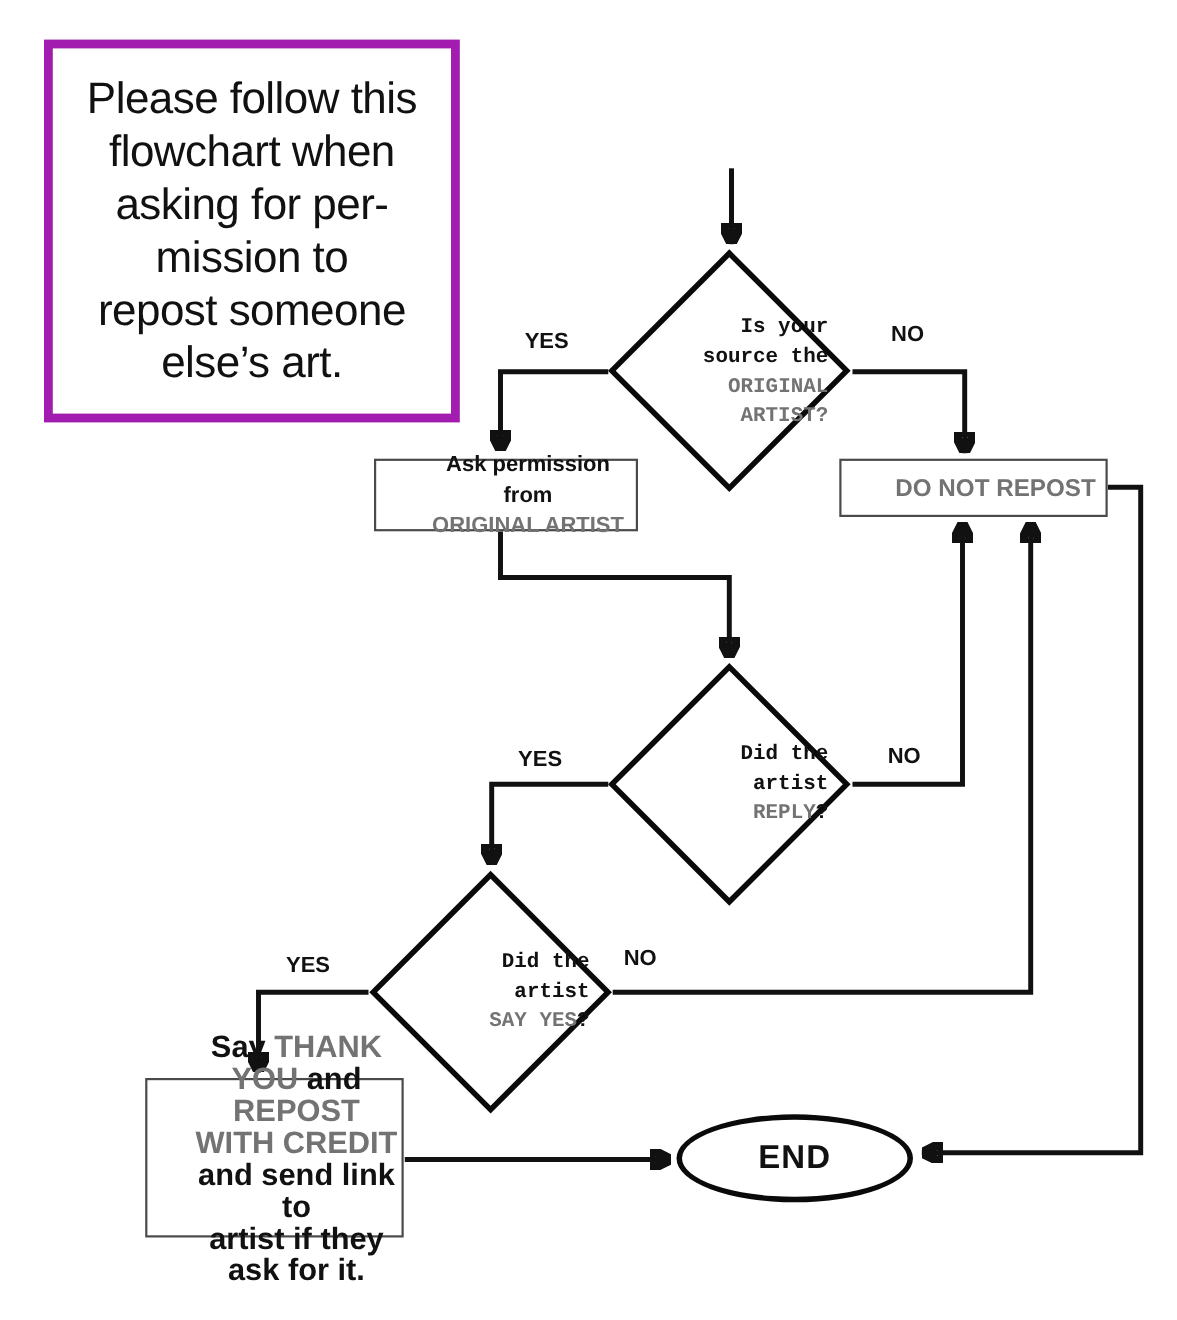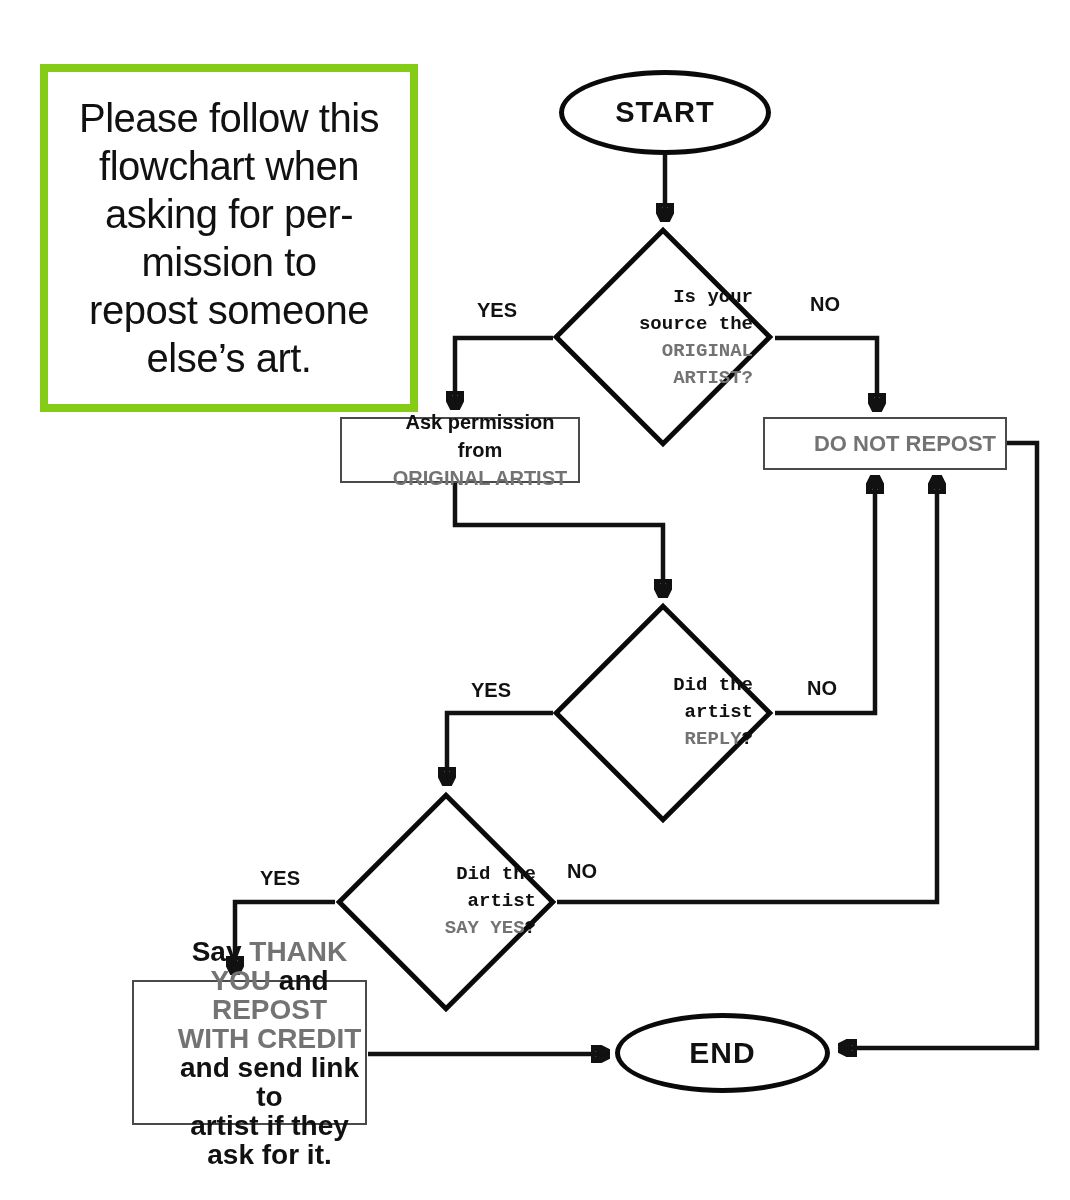--- a/index.html
+++ b/index.html
@@ -3,23 +3,23 @@
 <meta charset="utf-8">
 <style>
   html,body{margin:0;padding:0;background:#fff;}
   #canvas{
     position:relative;width:1070px;height:1200px;background:#fff;overflow:hidden;
     font-family:"Liberation Sans","DejaVu Sans",sans-serif;color:#111;
   }
   .abs{position:absolute;}
   
   #intro-box{
-    left:40px;top:36px;width:378px;height:348px;border:8px solid #84cc16;
+    left:40px;top:36px;width:378px;height:348px;border:8px solid #a21caf;
     box-sizing:border-box;display:flex;flex-direction:column;justify-content:center;
-    text-align:center;font-size:40px;line-height:48px;font-weight:400;letter-spacing:-0.5px;margin-top:28px;
+    text-align:center;font-size:40px;line-height:48px;font-weight:400;letter-spacing:-0.5px;
   }
   
   .oval{
     border:5px solid #0a0a0a;border-radius:50%;box-sizing:border-box;background:#fff;
     display:flex;align-items:center;justify-content:center;font-weight:700;
   }
   #start-oval{left:559px;top:70px;width:212px;height:85px;font-size:29px;letter-spacing:1px;}
   #end-oval{left:615px;top:1013px;width:215px;height:80px;font-size:30px;letter-spacing:1px;text-align:center;}
   
   .pbox{
@@ -82,23 +82,20 @@
 
   <div id="intro-box" class="abs">
     <div>Please follow this</div>
     <div>flowchart when</div>
     <div>asking for per-</div>
     <div>mission to</div>
     <div>repost someone</div>
     <div>else’s art.</div>
   </div>
 
-  <div id="start-oval" class="abs oval">
-    <span>START</span>
-  </div>
   <div id="end-oval" class="abs oval">
     <span>END</span>
   </div>
 
   <div id="d1-shape" class="abs diamond"></div>
   <div id="d2-shape" class="abs diamond"></div>
   <div id="d3-shape" class="abs diamond"></div>
 
   <div id="d1-label" class="abs dlabel">
     <div>Is your</div>

